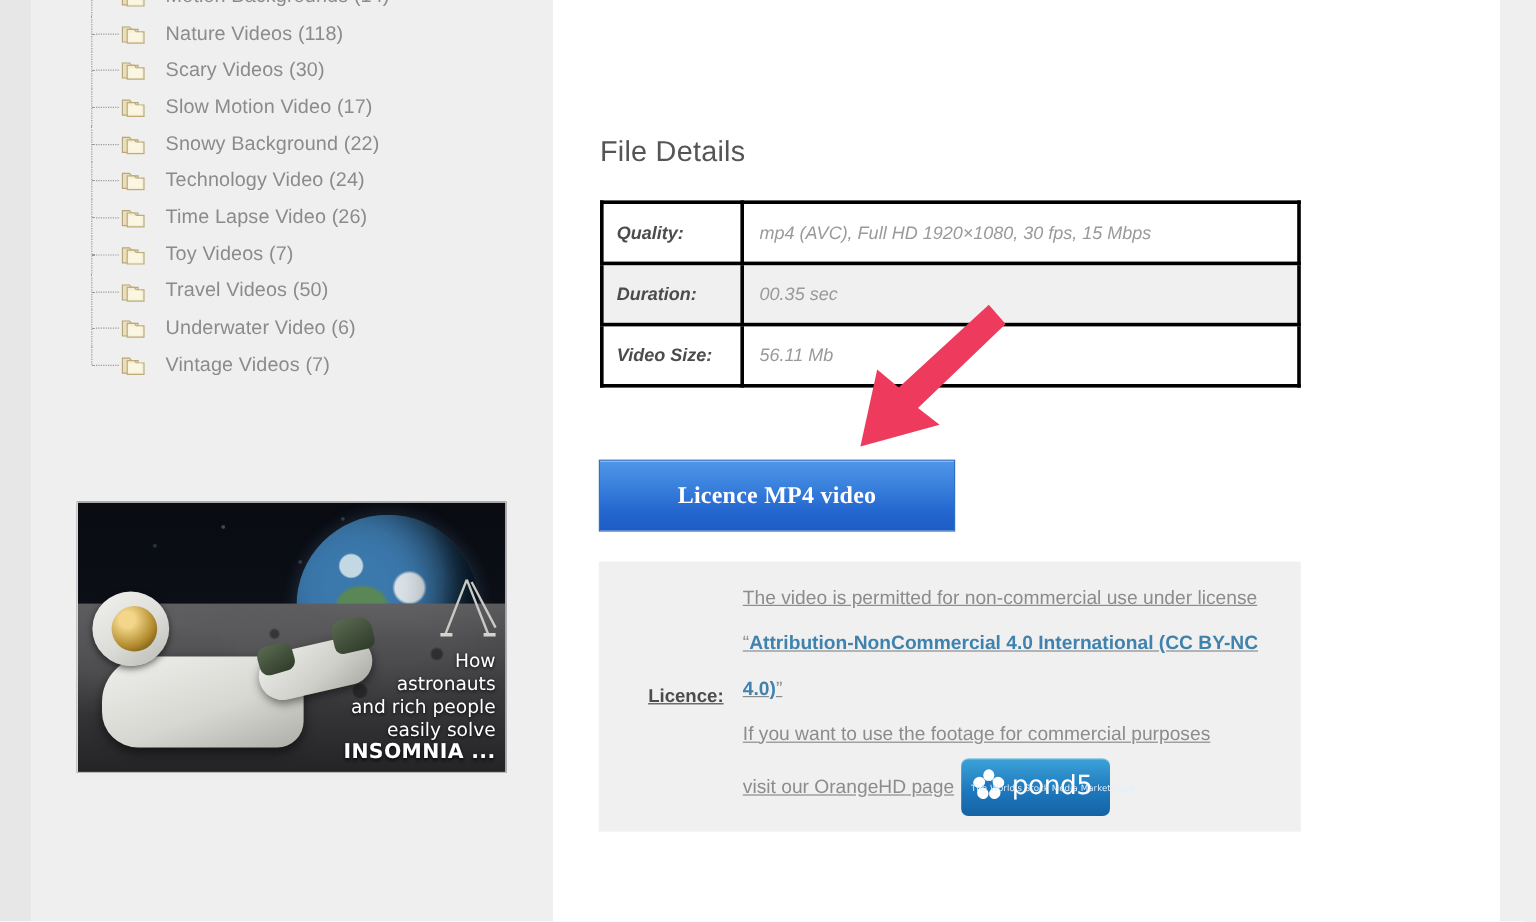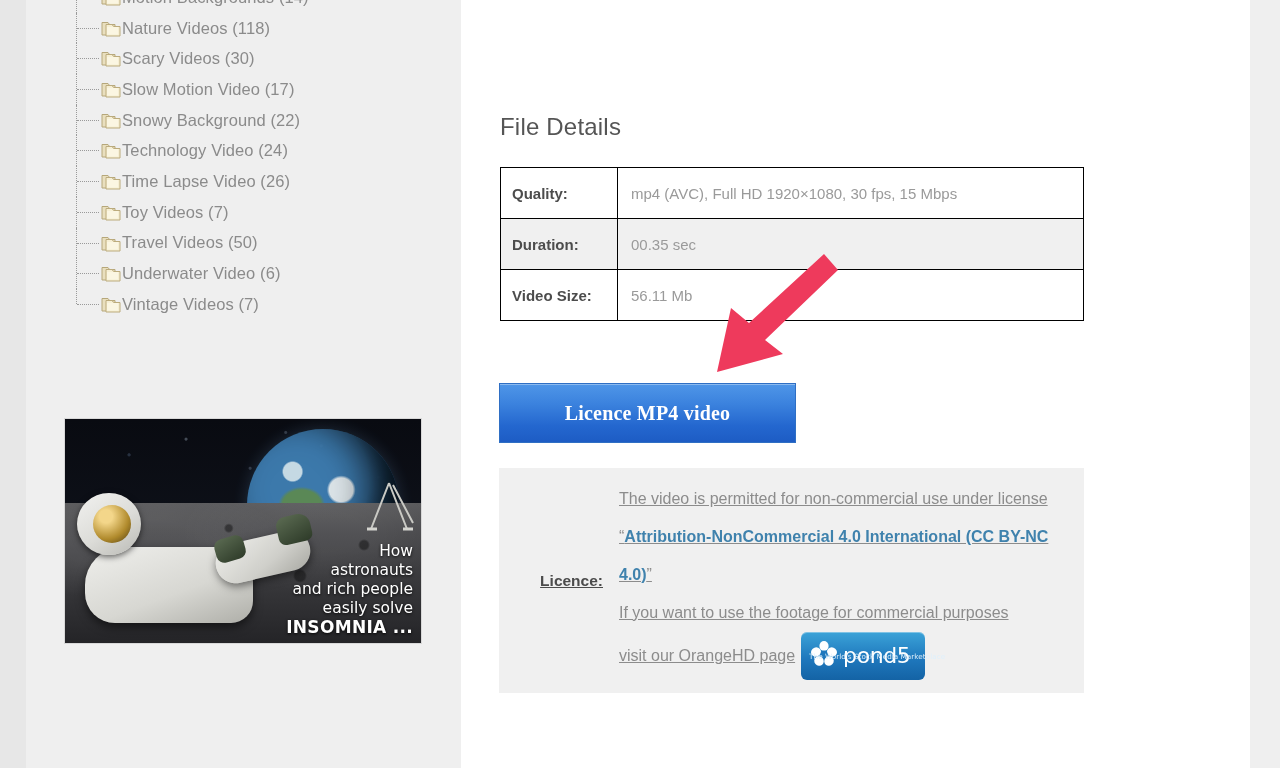--- a/index.html
+++ b/index.html
@@ -26,21 +26,21 @@
   .tree-row.last .tree-stem { height:15.5px; }
   .tree-branch {
     position:absolute; left:1px; top:15px; width:22px; height:1px;
     border-top:1px dotted #9a9a9a;
   }
   .folder-icon {
     position:absolute; left:25px; top:6px;
     width:21px; height:18px;
   }
   .tree-label {
-    margin-left:46px;
+    margin-left:62px;
     font-size:16.5px;
     color:#8b8b8b;
     white-space:nowrap;
     letter-spacing:0.1px;
   }
 
   
   .ad-wrap {
     position:absolute; left:64px; top:418px;
     width:358px; height:226px;
@@ -145,21 +145,21 @@
     font-size:24px; font-weight:normal; color:#555555;
     letter-spacing:.2px;
   }
 
   table.details {
     position:absolute; left:500px; top:167px;
     width:584px;
     border-collapse:collapse;
     table-layout:fixed;
   }
-  table.details td { border:1px solid #000000; height:51px; vertical-align:middle; }
+  table.details td { border:3px solid #000000; height:51px; vertical-align:middle;font-style:italic; }
   td.lbl {
     width:117px; padding-left:11px;
     font-size:15px; font-weight:bold; color:#4c4c4c;
   }
   td.val {
     padding-left:13px; font-size:15px; color:#9a9a9a;
   }
   tr.shade td { background:#f0f0f0; }
 
   

